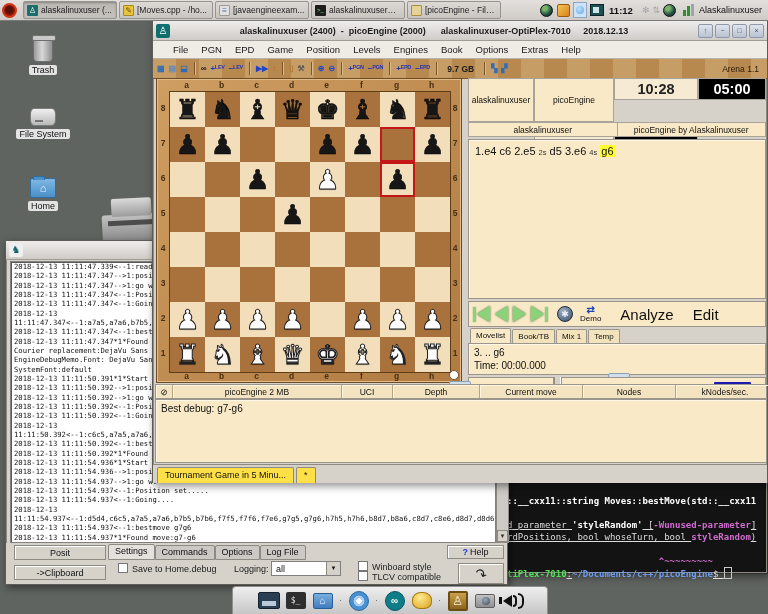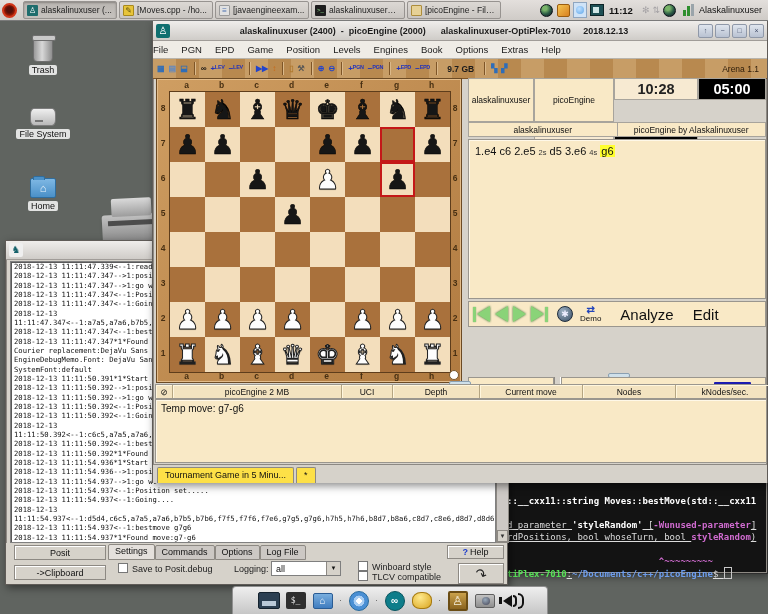--- a/index.html
+++ b/index.html
@@ -56,21 +56,21 @@
 
   
   .win{background:#d6d2ca;border:1px solid #5f5b57;box-shadow:0 0 0 1px #8d8983 inset,2px 3px 8px rgba(0,0,0,.45);box-sizing:border-box;}
   .titlebar{height:19px;background:linear-gradient(#efedeb,#cfccc8);border-bottom:1px solid #a09c98;display:flex;align-items:center;padding:0 3px;gap:4px;}
   .titlebar .ttext{flex:1;text-align:center;font-weight:bold;font-size:9px;color:#1b1b1b;white-space:pre;overflow:hidden;}
   .winbtn{width:13px;height:12px;background:linear-gradient(#dfe5ee,#b9c2d2);border:1px solid #8f98a8;border-radius:2px;font-size:7px;line-height:11px;text-align:center;color:#45506a;}
   .appicon{width:14px;height:14px;background:#0f6f6f;border-radius:2px;color:#fff;font-size:10px;line-height:14px;text-align:center;flex:0 0 14px;}
 
   
   #arena{left:152px;top:20px;width:616px;height:463px;z-index:10;}
-  #menubar{height:17px;background:#efece6;border-bottom:1px solid #b8b4ac;display:flex;align-items:center;padding-left:0;gap:13px;}
+  #menubar{height:17px;background:#efece6;border-bottom:1px solid #b8b4ac;display:flex;align-items:center;padding-left:20px;gap:13px;}
   #menubar span{font-size:9.5px;color:#1a1a1a;}
   #toolbar{height:19px;background:repeating-linear-gradient(90deg,#c79d66 0 23px,#b8894f 23px 46px),linear-gradient(#c79d66,#b27f49);display:flex;align-items:center;padding:0 4px;gap:4px;border-bottom:1px solid #7e5527;}
   .titem{font-size:8px;font-weight:bold;display:flex;flex-direction:column;align-items:center;line-height:1;}
   .tsep{width:1px;height:13px;background:#7e5527;box-shadow:1px 0 0 #dbb98a;margin:0 2px;}
   #tb-mem{font-size:8.5px;font-weight:bold;color:#1b1b1b;margin:0 4px;}
   #tb-ver{margin-left:auto;font-size:8.5px;color:#2a1a08;margin-right:4px;}
 
   
   #boardframe{left:3px;top:57px;width:306px;height:305px;background:linear-gradient(135deg,#cf9e62,#b07a40);border:1px solid #6b4a24;box-shadow:inset 0 0 0 1px #e3bc8a;box-sizing:border-box;}
   .flabels{position:absolute;left:12px;width:280px;height:12px;display:flex;}
@@ -275,21 +275,21 @@
   </div>
   <div id="dctrl">
     <div class="dbtn" style="left:8px;top:2px;width:92px;height:15px;">Posit</div>
     <div class="dbtn" style="left:8px;top:22px;width:92px;height:15px;">-&gt;Clipboard</div>
     <div id="dtabs">
         <div class="dtab active">Settings</div>
         <div class="dtab">Commands</div>
         <div class="dtab">Options</div>
         <div class="dtab">Log File</div>
       </div>
-    <div class="dchk" style="left:112px;top:20px;"><span class="cb"></span><span>Save to Posit.debug</span></div>
+    <div class="dchk" style="left:112px;top:20px;"><span class="cb"></span><span>Save to Home.debug</span></div>
     <div class="dchk" style="left:228px;top:21px;">Logging:</div>
     <div id="dselect">
       <span>all</span>
       <span class="drop">▼</span>
     </div>
     <div class="dchk" style="left:352px;top:18px;"><span class="cb"></span><span>Winboard style</span></div>
     <div class="dchk" style="left:352px;top:28px;"><span class="cb"></span><span>TLCV compatible</span></div>
     <div class="dbtn" id="dhelp">
         <span class="q">?</span>
         <span>Help</span>
@@ -558,20 +558,30 @@
         <div class="tri-bar"></div>
       </div>
     <div class="gearclock">✱</div>
     <div class="demo">
       <span class="arr">⇄</span>
       <span class="dlbl">Demo</span>
     </div>
     <span class="navlbl">Analyze</span>
     <span class="navlbl">Edit</span>
   </div>
+  <div id="ptabs" class="abs">
+      <div class="ptab active">Movelist</div>
+      <div class="ptab">Book/TB</div>
+      <div class="ptab">Mix 1</div>
+      <div class="ptab">Temp</div>
+    </div>
+  <div id="inforow" class="abs panel">
+    <div>3. .. g6</div>
+    <div>Time: 00:00.000</div>
+  </div>
   <div class="grip" style="left:455px;top:352px;"></div>
   <div id="ecorow" class="abs">
     <div id="ecoleft"></div>
     <div id="ecosplit"></div>
     <div id="ecomain">
       <span style="font-weight:bold;">B10</span>
       <span>Caro-Kann: 1.e4 c6</span>
       <span id="ecobadge">e5e6</span>
     </div>
   </div>
@@ -579,21 +589,21 @@
   <div id="engheader" class="abs">
       <div class="ecell" style="width: 16px; flex: 0 0 16px;">⊘</div>
       <div class="ecell" style="width: 168px; flex: 0 0 168px;">picoEngine  2 MB</div>
       <div class="ecell" style="width: 50px; flex: 0 0 50px;">UCI</div>
       <div class="ecell" style="width: 86px; flex: 0 0 86px;">Depth</div>
       <div class="ecell" style="width: 102px; flex: 0 0 102px;">Current move</div>
       <div class="ecell" style="width: 92px; flex: 0 0 92px;">Nodes</div>
       <div class="ecell" style="width: 98px; flex: 0 0 98px;">kNodes/sec.</div>
     </div>
   <div id="engbody" class="abs panel">
-    <span>Temp move: g7-g6</span>
+    <span>Best debug: g7-g6</span>
   </div>
   <div id="btabs" class="abs">
       <div class="btab">Tournament Game in 5 Minu...</div>
       <div class="btab">*</div>
     </div>
 </div>
 
 <div id="dock" class="abs">
     <div class="dk">
       <div class="k-desktop"></div>

